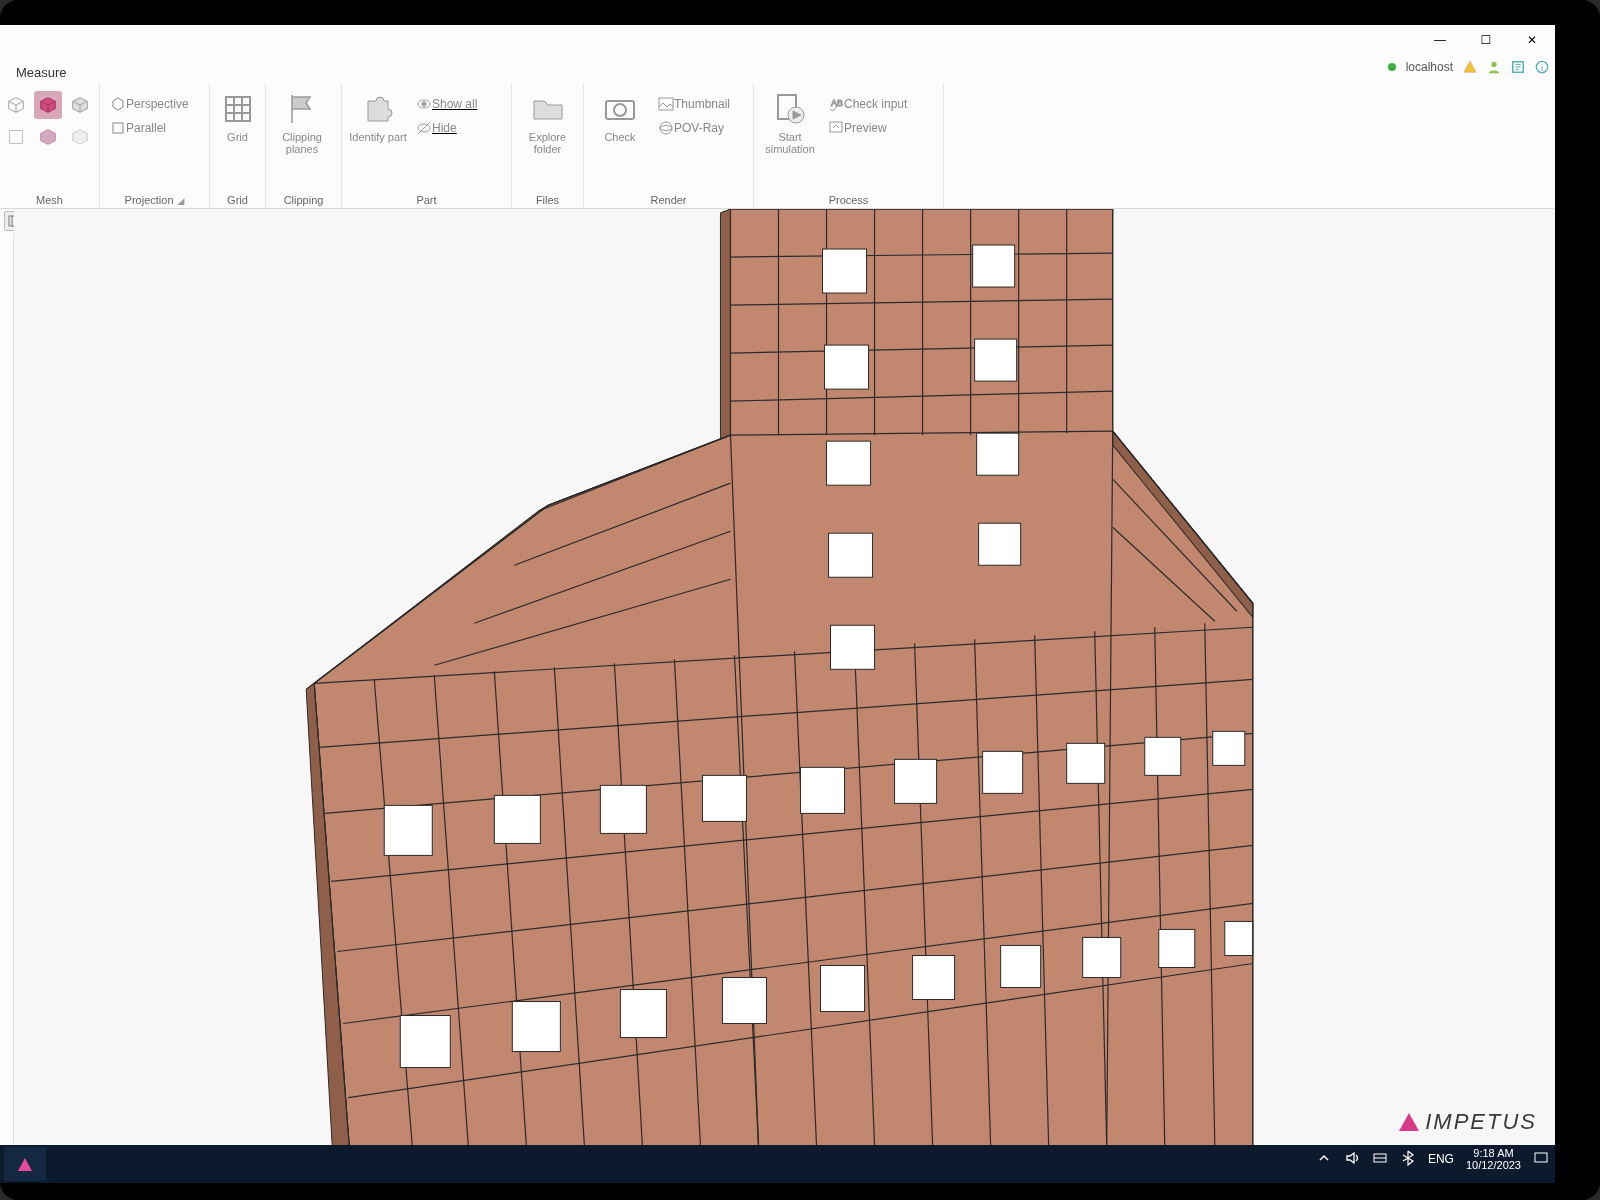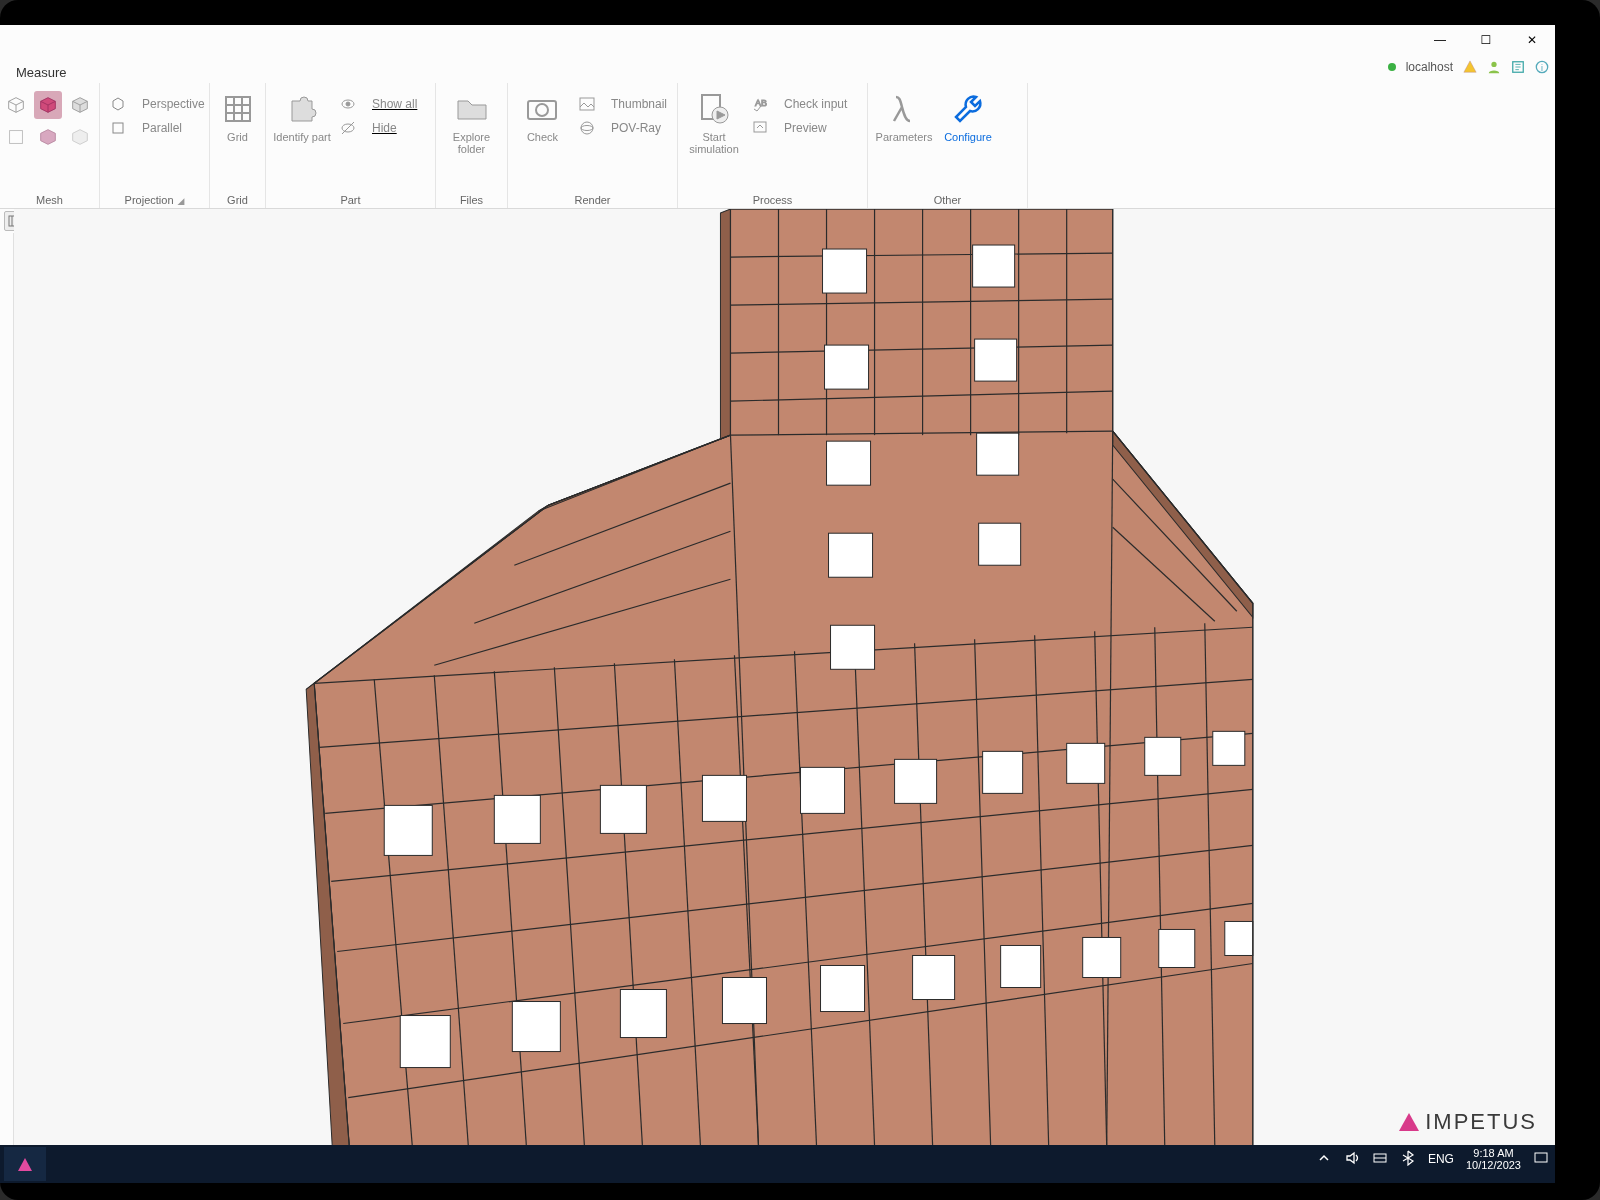--- a/index.html
+++ b/index.html
@@ -42,21 +42,21 @@
   }
   .rgroup {
     border-right: 1px solid #e5e5e5; padding: 4px 6px 2px 6px; display:flex; flex-direction:column; justify-content:space-between;
   }
   .rgroup .body { display:flex; gap:4px; align-items: flex-start; }
   .rgroup .title { font-size: 11px; color:#666; text-align:center; padding-top:2px; }
   .rgroup .title .launcher { font-size: 9px; color:#999; margin-left:4px; }
   
   .icobtn-lg { width:60px; height: 92px; display:flex; flex-direction:column; align-items:center; justify-content:flex-start; padding-top:4px; font-size:11px; color:#888; text-align:center; gap:4px; }
   .icobtn-lg .ic { width:36px; height:36px; }
-  .icobtn-sm-row { display:flex; align-items:center; gap:16px; font-size:12px; color:#888; height:22px; padding: 0 4px; }
+  .icobtn-sm-row { display:flex; align-items:center; gap:0; font-size:12px; color:#888; height:22px; padding: 0 4px; }
   .icobtn-sm-row .ic { width:16px; height:16px; }
   
   .meshgrid { display:flex; flex-wrap:wrap; width: 100px; gap:4px; padding:4px 2px; }
   .meshgrid .cell { width:28px; height:28px; display:flex; align-items:center; justify-content:center; border-radius:3px; }
   .meshgrid .cell.active { background:#d8a8b8; }
   .cube-ic { width:22px; height:22px; }
   
   .configure { color:#0b6cde !important; }
   
   
@@ -64,21 +64,21 @@
     position:absolute; left:0; top:184px; height:24px; width:30px; display:flex; align-items:center; justify-content:center;
     border-right:1px solid #e0e0e0;
   }
   .subtoolbar .b { width:22px; height:20px; border:1px solid #bbb; background:#eee; border-radius:2px; font-size:10px; display:flex; align-items:center; justify-content:center; }
 
   
   .sidepanel { position:absolute; left:0; top:208px; width:14px; bottom:0; border-right:1px solid #e0e0e0; }
 
   
   .viewport {
-    position:absolute; left:14px; top:184px; right:0; bottom:0; background:#eab308; overflow:hidden;
+    position:absolute; left:14px; top:184px; right:0; bottom:0; background:#eab308; overflow:hidden;font-style:italic;
   }
   .viewport svg { width:100%; height:100%; }
   .watermark {
     position:absolute; right:18px; bottom:10px; display:flex; align-items:center; gap:6px;
     font-family: Arial, sans-serif; font-weight:300; letter-spacing:2px; color:#3a3a3a; font-size:22px;
   }
   .watermark .tri { width:0; height:0; border-left:10px solid transparent; border-right:10px solid transparent; border-bottom:18px solid #d83a8a; }
   .taskbar-real {
     position:absolute; left:0; width:1555px; height:38px; background:#0d1a2d;
     top: 1145px; 
@@ -208,20 +208,31 @@
           <div class="icobtn-lg muted">
             <span class="ic"><svg viewBox="0 0 36 36">
                   <path d="M6 6h24v24H6zM6 14h24M6 22h24M14 6v24M22 6v24" fill="none" stroke="#999" stroke-width="2"></path>
                 </svg></span>
             <span>Grid</span>
           </div>
         </div>
         <div class="title">Grid</div>
       </div>
 
+      <div class="rgroup" style="width:76px;">
+        <div class="body">
+          <div class="icobtn-lg muted">
+            <span class="ic"><svg viewBox="0 0 36 36">
+                  <path d="M8 4v28M8 6h18l-4 6 4 6H8" fill="#ccc" stroke="#999" stroke-width="1.5"></path>
+                </svg></span>
+            <span>Clipping planes</span>
+          </div>
+        </div>
+        <div class="title">Clipping</div>
+      </div>
 
       <div class="rgroup" style="width:170px;">
         <div class="body">
           <div class="icobtn-lg muted">
             <span class="ic"><svg viewBox="0 0 36 36">
                   <path d="M8 10h8a4 4 0 1 1 8 0h4v8a4 4 0 1 1 0 8v4H8z" fill="#ddd" stroke="#999"></path>
                 </svg></span>
             <span>Identify part</span>
           </div>
           <div style="display:flex; flex-direction:column; gap:2px; padding-top:6px;text-decoration:underline;">
@@ -308,37 +319,20 @@
                     <rect x="2" y="2" width="12" height="10" fill="none" stroke="#999"></rect>
                     <path d="M5 8l3-3 3 3" fill="none" stroke="#999"></path>
                   </svg></span>
               <span>Preview</span>
             </div>
           </div>
         </div>
         <div class="title">Process</div>
       </div>
 
-      <div class="rgroup" style="width:160px;">
-        <div class="body">
-          <div class="icobtn-lg muted">
-            <span class="ic"><svg viewBox="0 0 36 36">
-                  <path d="M10 6c3 0 4 2 6 10s4 14 8 14M16 16L8 30" fill="none" stroke="#999" stroke-width="2.5"></path>
-                </svg></span>
-            <span>Parameters</span>
-          </div>
-          <div class="icobtn-lg configure">
-            <span class="ic"><svg viewBox="0 0 36 36">
-                  <path d="M26 6a8 8 0 0 0-10 10L6 26l4 4 10-10a8 8 0 0 0 10-10l-5 5-4-4z" fill="none" stroke="#0b6cde" stroke-width="2.5"></path>
-                </svg></span>
-            <span>Configure</span>
-          </div>
-        </div>
-        <div class="title">Other</div>
-      </div>
     </div>
 
     <div class="subtoolbar">
       <div class="b">
         <svg width="14" height="12" viewBox="0 0 14 12">
             <rect x="1" y="1" width="12" height="10" fill="none" stroke="#777"></rect>
             <line x1="4" y1="1" x2="4" y2="11" stroke="#777"></line>
           </svg>
       </div>
     </div>

